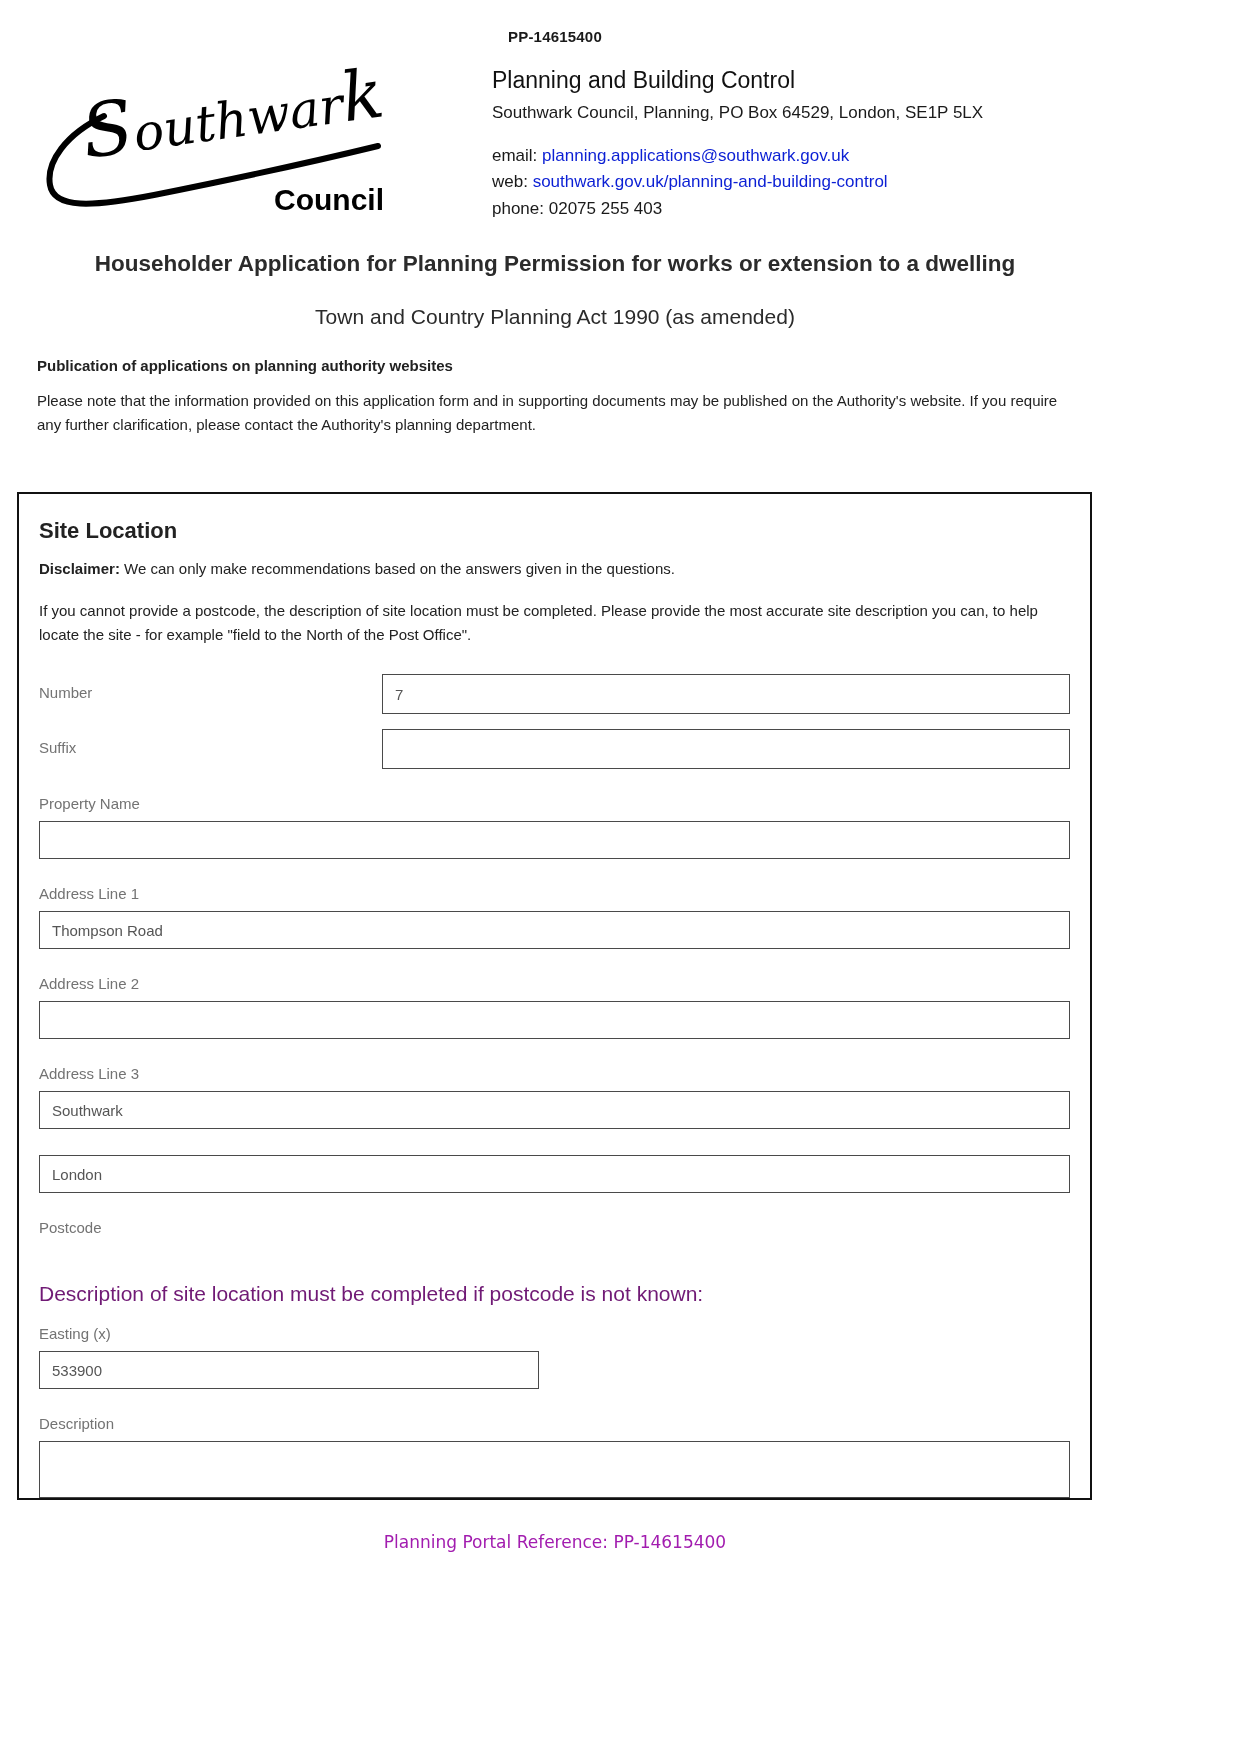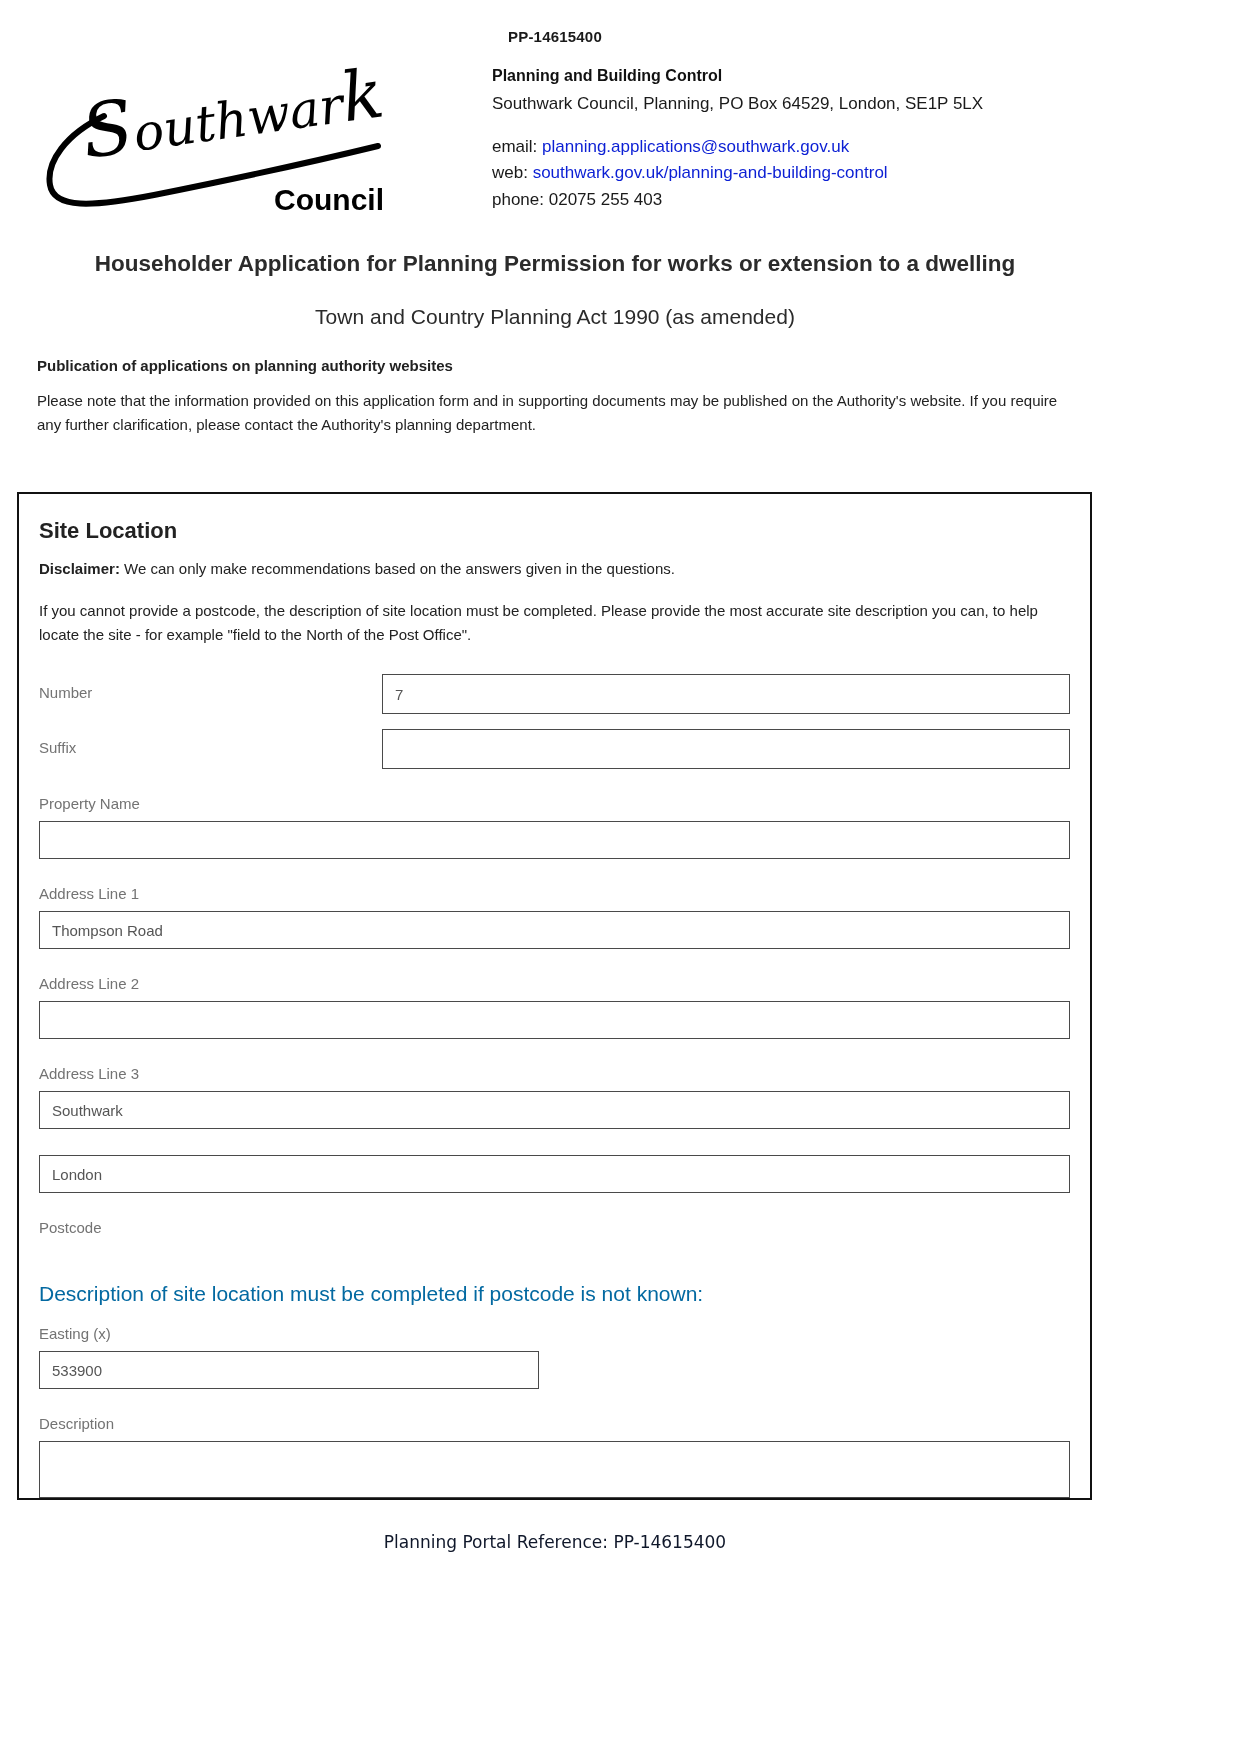--- a/index.html
+++ b/index.html
@@ -5,21 +5,21 @@
   html, body { margin: 0; padding: 0; background: #fff; }
   body { width: 1240px; font-family: "Liberation Sans", sans-serif; color: #1a1a1a; }
   .page { width: 1240px; min-height: 1754px; padding-top: 26px; box-sizing: border-box; }
   .container { width: 1110px; }
 
   
   .header { position: relative; min-height: 205px; }
   .logo { position: absolute; left: 42px; top: 28px; width: 355px; height: 172px; }
   .header-info { margin-left: 492px; padding-top: 2px; }
   .ref { font-size: 15px; font-weight: bold; margin-left: 16px; letter-spacing: .2px; }
-  .pbc-title { font-size: 16px; font-weight: bold; margin-top: 22px; color: #111; }
+  .pbc-title { font-size: 23px; font-weight: normal; margin-top: 22px; color: #111; }
   .pbc-addr { font-size: 17px; margin-top: 9px; }
   .contact { margin-top: 20px; font-size: 17px; line-height: 1.55; }
   .link { color: #0b1fd4; text-decoration: none; cursor: pointer; }
 
   
   .main-title { font-size: 22.5px; font-weight: 700; text-align: center; margin-top: 20px; color: #2b2b2b; }
   .sub-title  { font-size: 21px;  font-weight: 400; text-align: center; margin-top: 28px; color: #2b2b2b; }
   .content { margin-left: 37px; width: 1022px; }
   .pub-head { font-size: 15px; font-weight: bold; margin-top: 28px; color: #222; }
   .pub-text { font-size: 15px; margin-top: 15px; line-height: 1.62; color: #222; }
@@ -38,29 +38,29 @@
   }
   .row-inline { display: flex; margin-top: 15px; align-items: flex-start; }
   .row-inline label { width: 343px; padding-top: 10px; }
   .row-inline input { flex: 1; }
   .row-inline.first { margin-top: 26px; }
 
   .field { margin-top: 26px; }
   .field label { margin-bottom: 9px; }
   .field input, .field textarea { width: 100%; box-sizing: border-box; }
 
-  .desc-head { font-size: 21px; font-weight: 400; color: #0369a1; margin-top: 46px; }
+  .desc-head { font-size: 21px; font-weight: 400; color: #701a75; margin-top: 46px; }
   .coords { display: flex; gap: 33px; margin-top: 19px; }
   .coord { width: 500px; }
   .coord label { margin-bottom: 9px; }
   .coord input { width: 100%; box-sizing: border-box; }
 
   textarea { height: 57px; resize: none; display: block; padding-top: 8px; }
 
-  .footer { text-align: center; font-family: "DejaVu Sans", sans-serif; font-size: 17px; color: #0f172a; margin-top: 32px; padding-bottom: 30px; }
+  .footer { text-align: center; font-family: "DejaVu Sans", sans-serif; font-size: 17px; color: #a21caf; margin-top: 32px; padding-bottom: 30px; }
 </style>
 </head>
 <body>
 
 <div class="page">
 
   <div class="header container">
     <div class="logo">
       <svg viewBox="0 0 355 172" width="355" height="172">
         <path d="M 62 62 C 24 80 4 108 8 131 C 12 155 50 153 112 141 C 182 127 262 110 336 92" fill="none" stroke="#000" stroke-width="6" stroke-linecap="round"></path>

